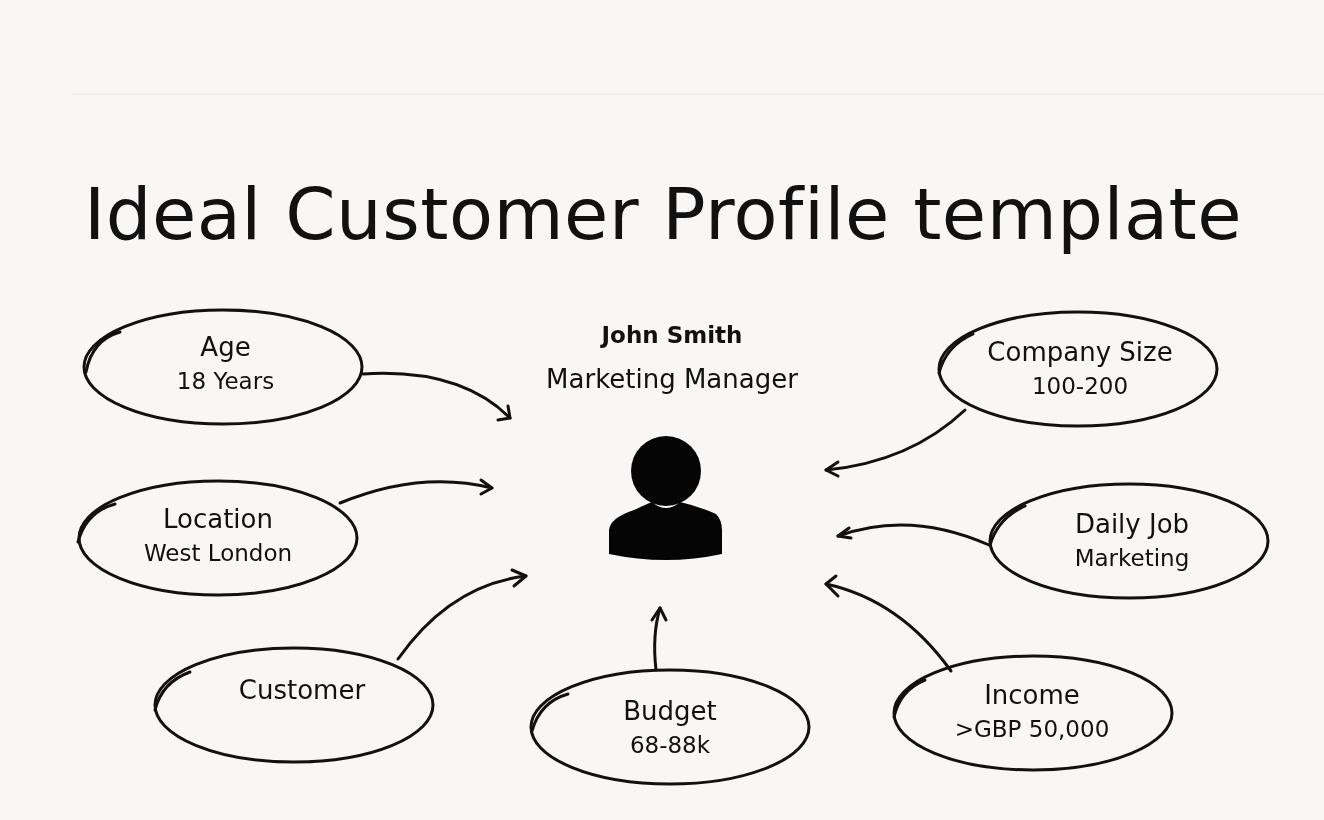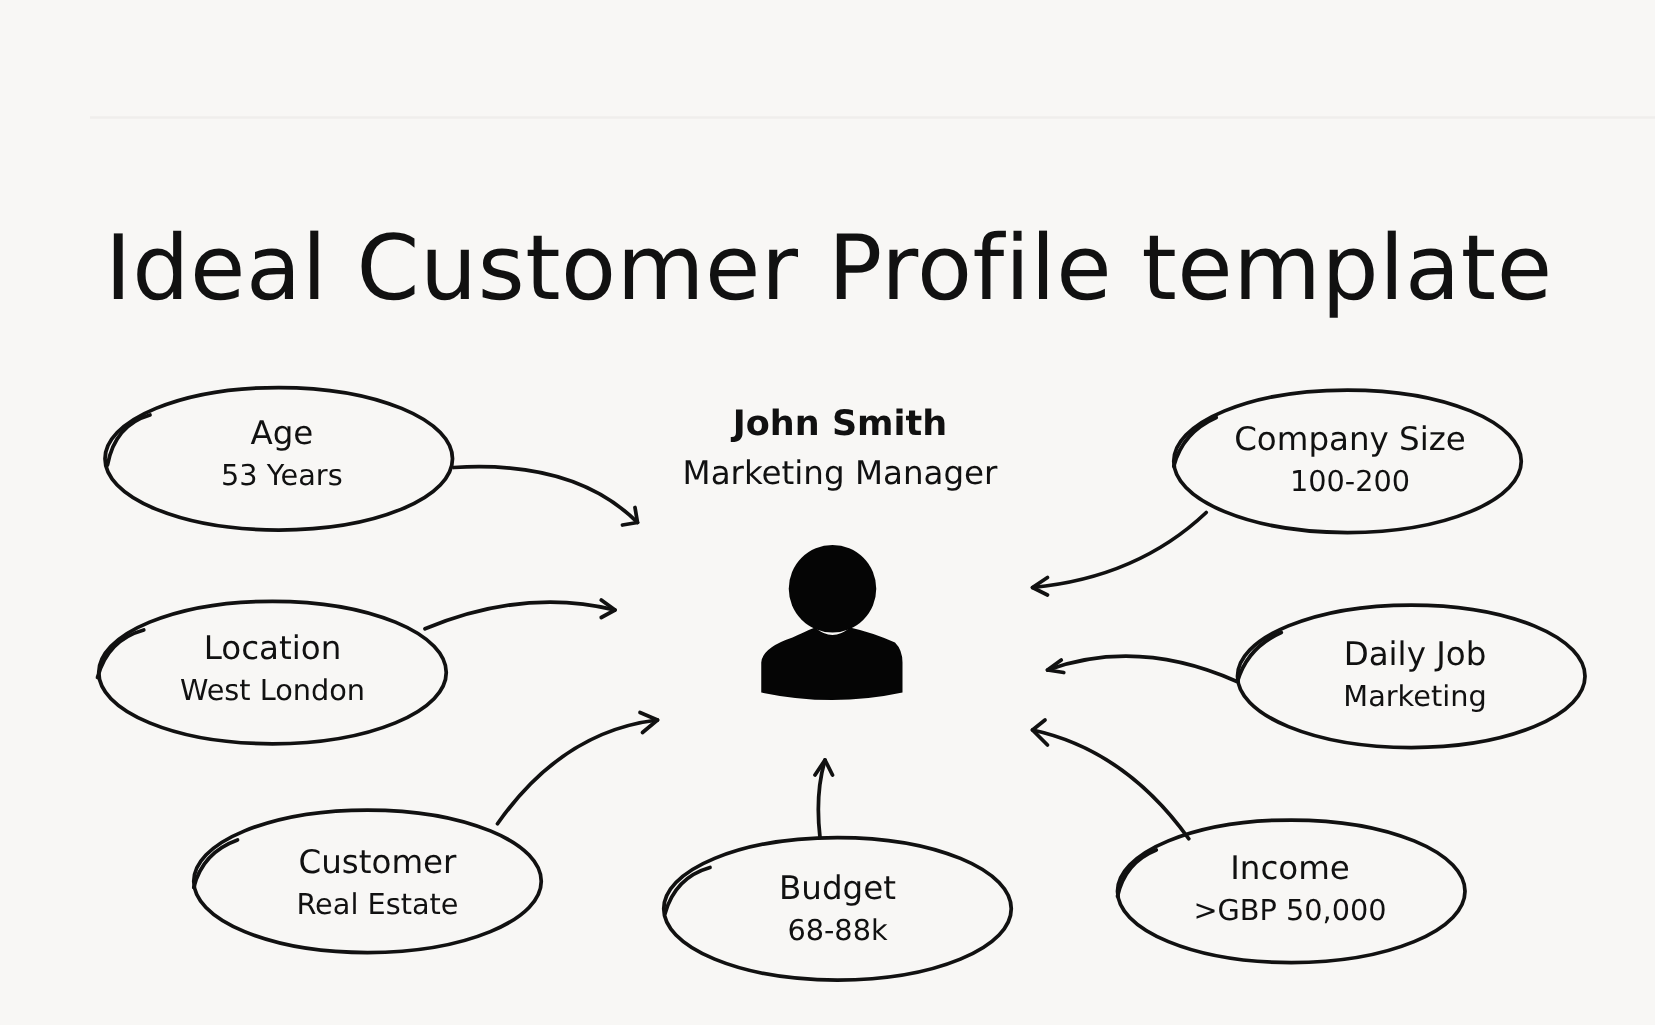--- a/index.html
+++ b/index.html
@@ -23,21 +23,21 @@
   }
   svg.lines { position: absolute; left: 0; top: 0; }
   .node {
     position: absolute; text-align: center;
     font-family: "DejaVu Sans", sans-serif;
   }
   .node .lbl { font-weight: 400; font-size: 26px; color: #111; line-height: 34px; }
   .node .val { font-weight: 400; font-size: 23px; color: #111; line-height: 34px; }
   .person-name {
     position: absolute; left: 520px; top: 322px; width: 304px; text-align: center;
-    font-family: "DejaVu Sans", sans-serif; font-weight: 700; font-size: 28px;
+    font-family: "DejaVu Sans", sans-serif; font-weight: 700; font-size: 23px;
   }
   .person-role {
     position: absolute; left: 520px; top: 364px; width: 304px; text-align: center;
     font-family: "DejaVu Sans", sans-serif; font-size: 26px;
   }
   .avatar { position: absolute; left: 606px; top: 434px; }
 </style>
 </head>
 <body>
 
@@ -109,31 +109,30 @@
 <div class="person-name">John Smith</div>
 <div class="person-role">Marketing Manager</div>
 
 <svg class="avatar" width="120" height="128" viewBox="0 0 120 128">
   <circle cx="60" cy="37" r="35" fill="#050505"></circle>
   <path d="M28 76 Q45 68 46 68 Q60 80 74 68 Q92 72 110 80 Q116 86 116 96 L116 120 Q60 132 3 120 L3 96 Q4 84 28 76 Z" fill="#050505"></path>
 </svg>
 
 <div class="node" style="left:88px; top:330px; width:275px;">
   <div class="lbl">Age</div>
-  <div class="val">53 Years</div>
+  <div class="val">18 Years</div>
 </div>
 
 <div class="node" style="left:80px; top:502px; width:276px;">
   <div class="lbl">Location</div>
   <div class="val">West London</div>
 </div>
 
 <div class="node" style="left:157px; top:673px; width:290px;">
   <div class="lbl">Customer</div>
-  <div class="val">Real Estate</div>
 </div>
 
 <div class="node" style="left:532px; top:694px; width:276px;">
   <div class="lbl">Budget</div>
   <div class="val">68-88k</div>
 </div>
 
 <div class="node" style="left:894px; top:678px; width:276px;">
   <div class="lbl">Income</div>
   <div class="val">&gt;GBP 50,000</div>

